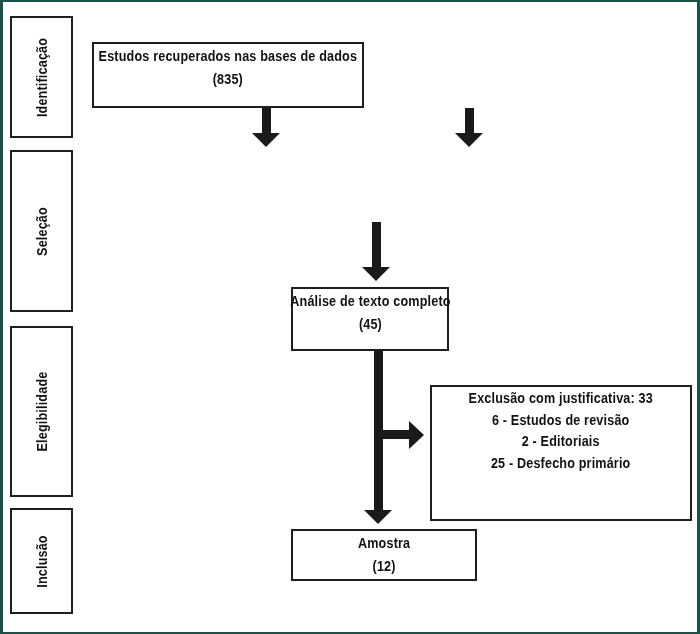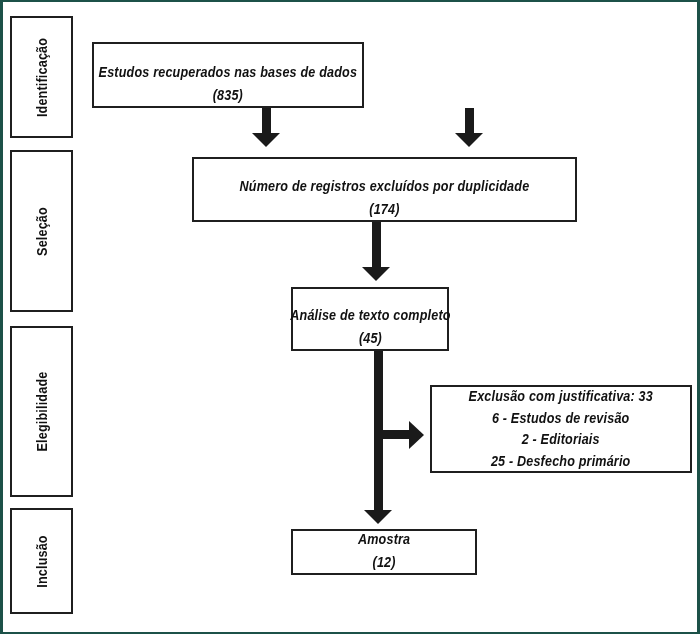--- a/index.html
+++ b/index.html
@@ -25,23 +25,22 @@
   }
   .vtext {
     display:inline-block; white-space:nowrap;
     transform:rotate(-90deg) scaleX(0.84);
     font-size:15px; font-weight:bold; letter-spacing:0.2px;
   }
   .fbox {
     position:absolute; box-sizing:border-box;
     border:2px solid var(--box_border,#1f1f1f);
     background:#fff;
-    display:flex; align-items:flex-end; justify-content:center;
+    display:flex; align-items:flex-start; justify-content:center;
     text-align:center;
-    font-style:italic;
   }
   .txt {
     transform:scaleX(0.84);
     font-size:15px; font-weight:bold; line-height:23px;
     white-space:nowrap; letter-spacing:0.2px;
   }
   .txt4 { line-height:21.5px; }
   .shaft { position:absolute; background:var(--arrow,#1a1a1a); }
   .head-down {
     position:absolute; width:0; height:0;
@@ -80,50 +79,44 @@
       <div>Estudos recuperados nas bases de dados</div>
       <div>(835)</div>
     </div>
   </div>
 
   <div class="shaft" style="left:262px;top:108px;width:9px;height:26px"></div>
   <div class="head-down" style="left:252px;top:133px"></div>
   <div class="shaft" style="left:465px;top:108px;width:9px;height:26px"></div>
   <div class="head-down" style="left:455px;top:133px"></div>
 
-  <div class="fbox" style="left:192px;top:157px;width:385px;height:65px">
-    <div class="txt">
-      <div>Número de registros excluídos por duplicidade</div>
-      <div>(174)</div>
-    </div>
-  </div>
 
   <div class="shaft" style="left:372px;top:222px;width:9px;height:46px"></div>
   <div class="head-down" style="left:362px;top:267px"></div>
 
   <div class="fbox" style="left:291px;top:287px;width:158px;height:64px">
     <div class="txt">
       <div>Análise de texto completo</div>
       <div>(45)</div>
     </div>
   </div>
 
   <div class="shaft" style="left:374px;top:351px;width:9px;height:160px"></div>
   <div class="head-down" style="left:364px;top:510px"></div>
   <div class="shaft" style="left:378px;top:430px;width:31px;height:9px"></div>
   <div class="head-right" style="left:409px;top:421px"></div>
 
-  <div class="fbox" style="left:430px;top:385px;width:262px;height:88px">
+  <div class="fbox" style="left:430px;top:385px;width:262px;height:136px">
     <div class="txt txt4">
       <div>Exclusão com justificativa: 33</div>
       <div>6 - Estudos de revisão</div>
       <div>2 - Editoriais</div>
       <div>25 - Desfecho primário</div>
     </div>
   </div>
 
-  <div class="fbox" style="left:291px;top:529px;width:186px;height:46px">
+  <div class="fbox" style="left:291px;top:529px;width:186px;height:52px">
     <div class="txt">
       <div>Amostra</div>
       <div>(12)</div>
     </div>
   </div>
 </div>
 
 </body></html>

